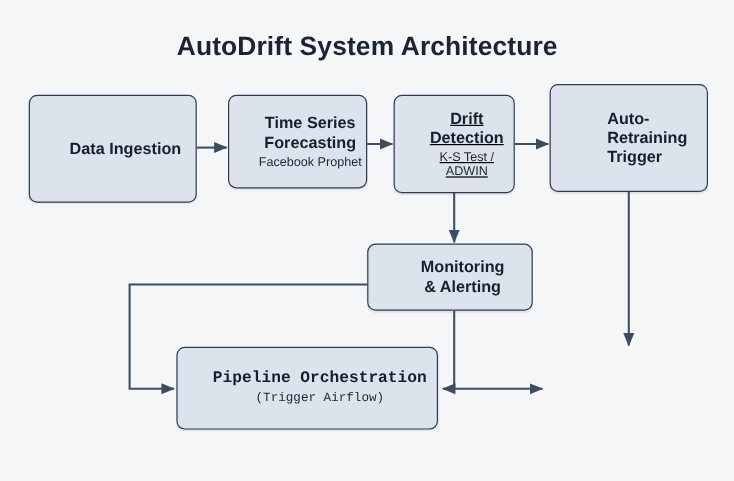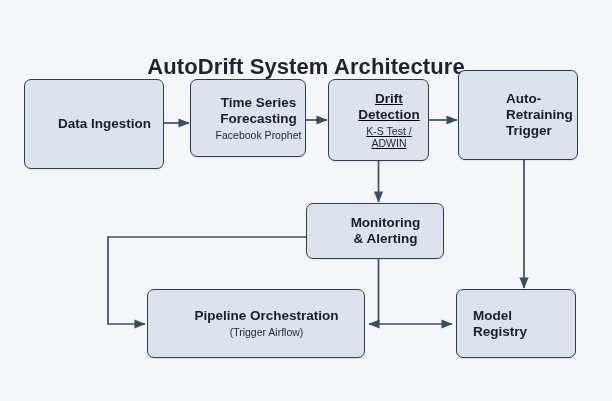--- a/index.html
+++ b/index.html
@@ -23,21 +23,20 @@
   #diagram-title {
     position: absolute;
     left: 0;
     top: 26px;
     width: 612px;
     text-align: center;
     font-size: 22px;
     font-weight: bold;
     color: #1b2433;
     letter-spacing: 0.1px;
-    margin-top: 28px;
   }
   svg.canvas {
     position: absolute;
     left: 0;
     top: 0;
     width: 612px;
     height: 401px;
   }
   .node-box {
     position: absolute;
@@ -124,34 +123,30 @@
 Forecasting</div>
     <div class="node-sub">Facebook Prophet</div>
   </div>
 
   <div class="node-box center-al" style="left:328px; top:79px; width:101px; height:82px;text-decoration:underline;">
     <div class="node-title">Drift
 Detection</div>
     <div class="node-sub">K-S Test / ADWIN</div>
   </div>
 
-  <div class="node-box left-al" style="left:458px; top:70px; width:120px; height:90px;padding-left:47px;">
+  <div class="node-box left-al" style="left:458px; top:70px; width:132px; height:90px;padding-left:47px;">
     <div class="node-title">Auto-
 Retraining
 Trigger</div>
   </div>
 
   <div class="node-box center-al" style="left:306px; top:203px; width:138px; height:56px;">
     <div class="node-title">Monitoring
 &amp; Alerting</div>
   </div>
 
-  <div class="node-box center-al" style="left:147px; top:289px; width:218px; height:69px;">
+  <div class="node-box center-al" style="left:147px; top:289px; width:218px; height:69px;font-family:Liberation Mono, monospace;">
     <div class="node-title">Pipeline Orchestration</div>
     <div class="node-sub">(Trigger Airflow)</div>
   </div>
 
-  <div class="node-box left-al" style="left:456px; top:289px; width:120px; height:69px;">
-    <div class="node-title">Model
-Registry</div>
-  </div>
 
 </div>
 
 </body></html>

